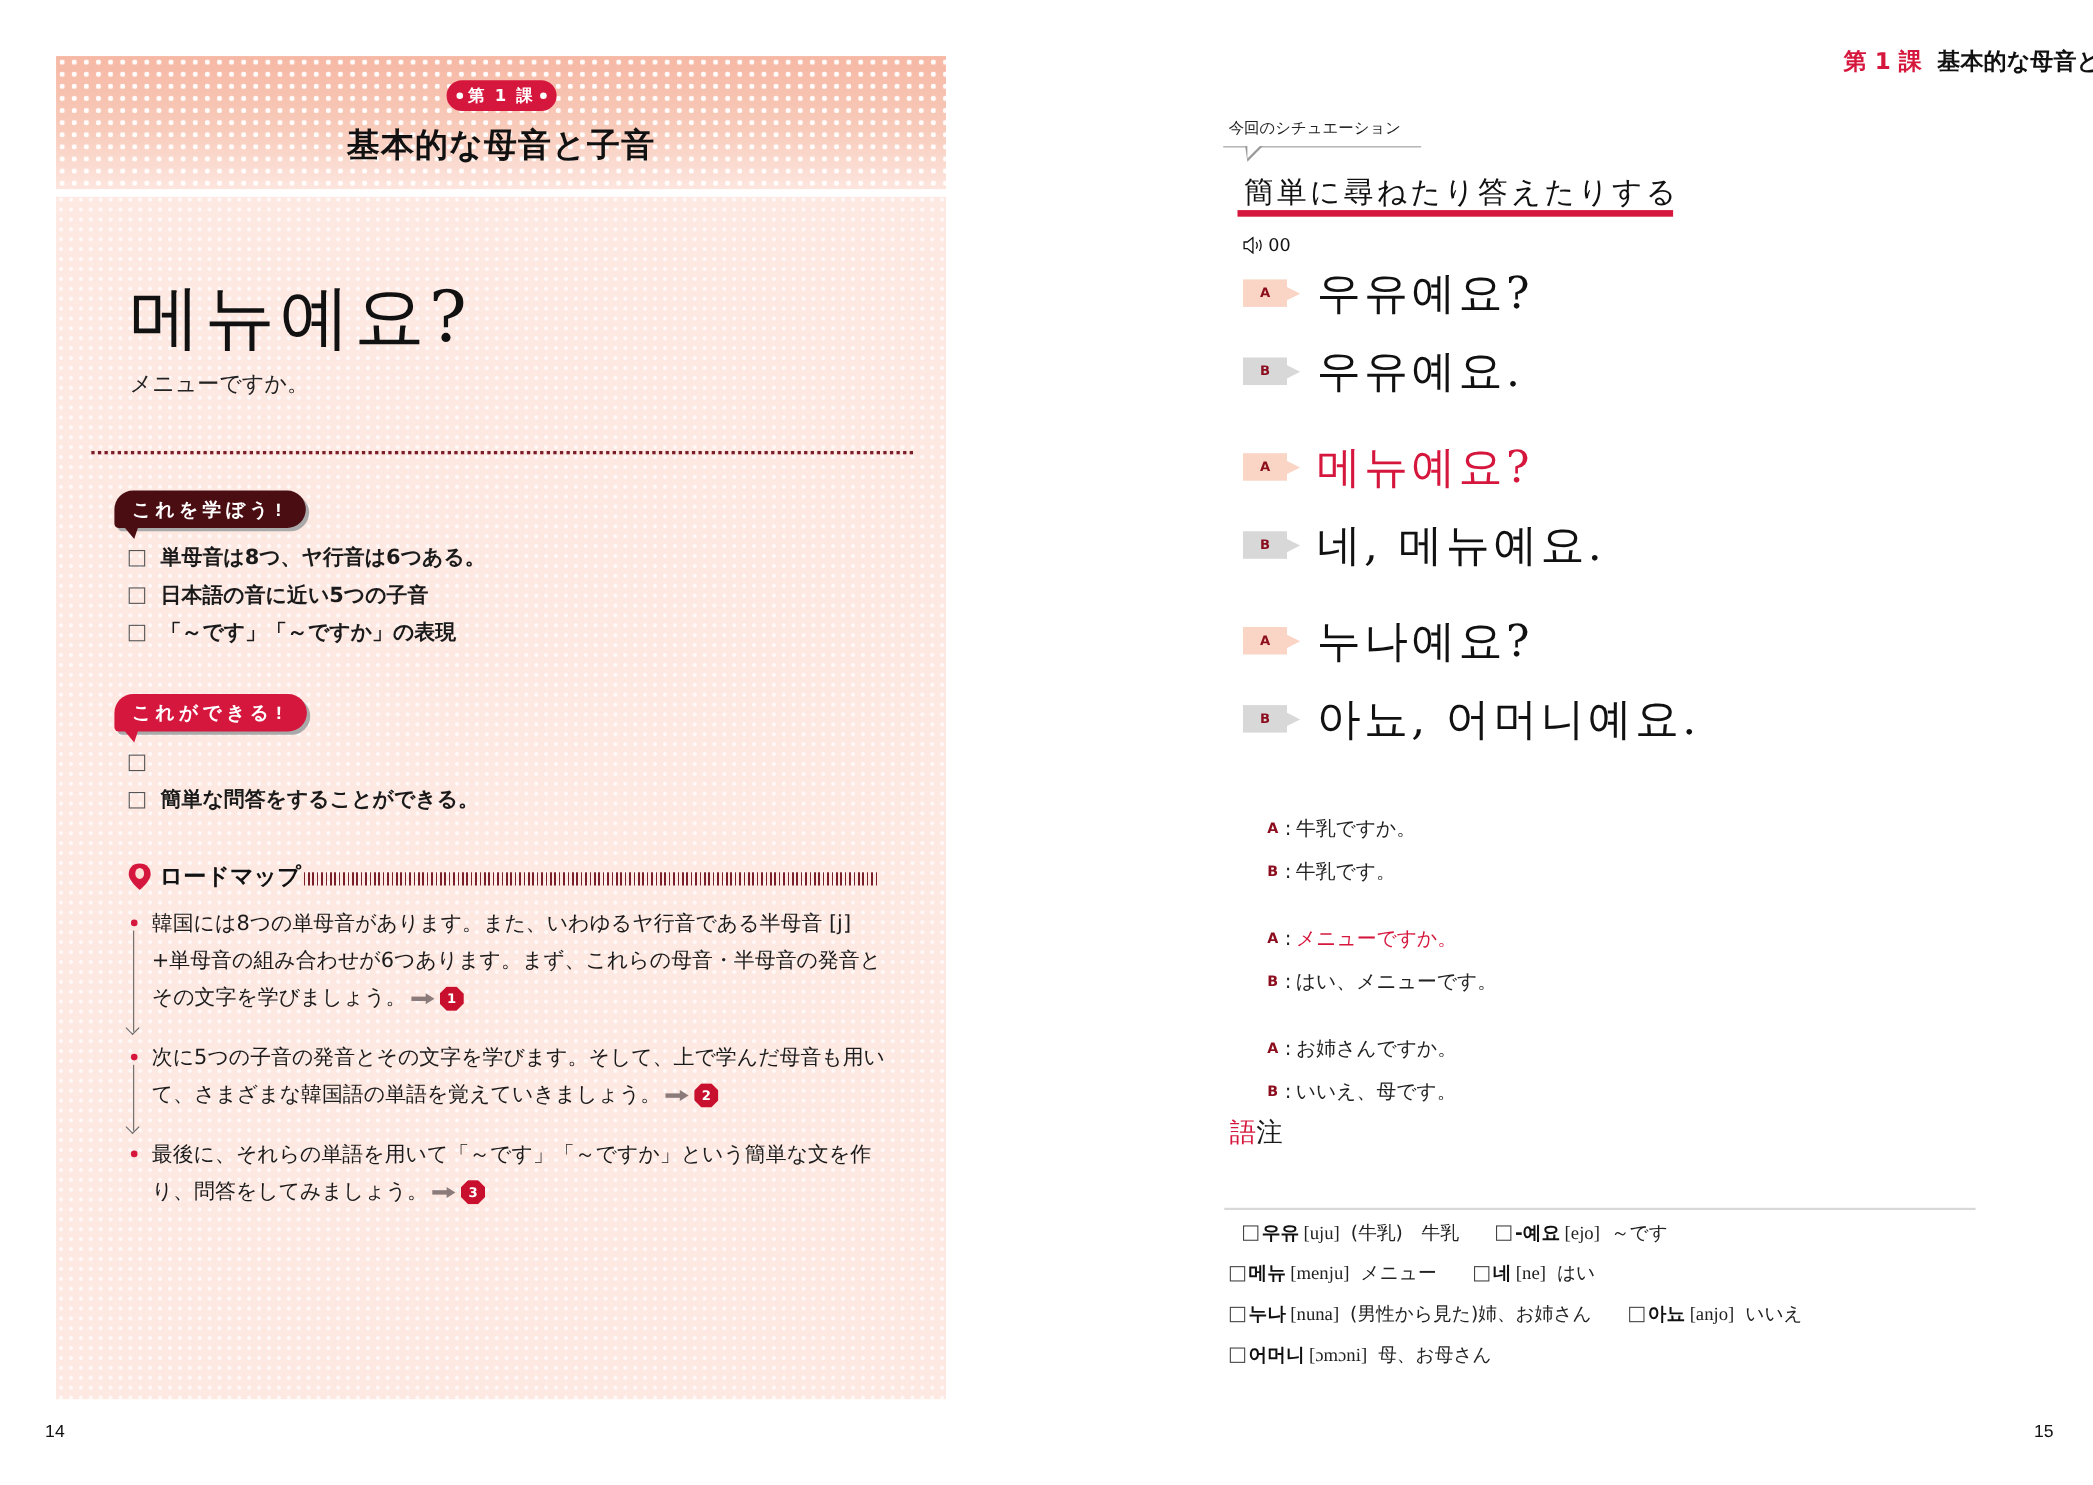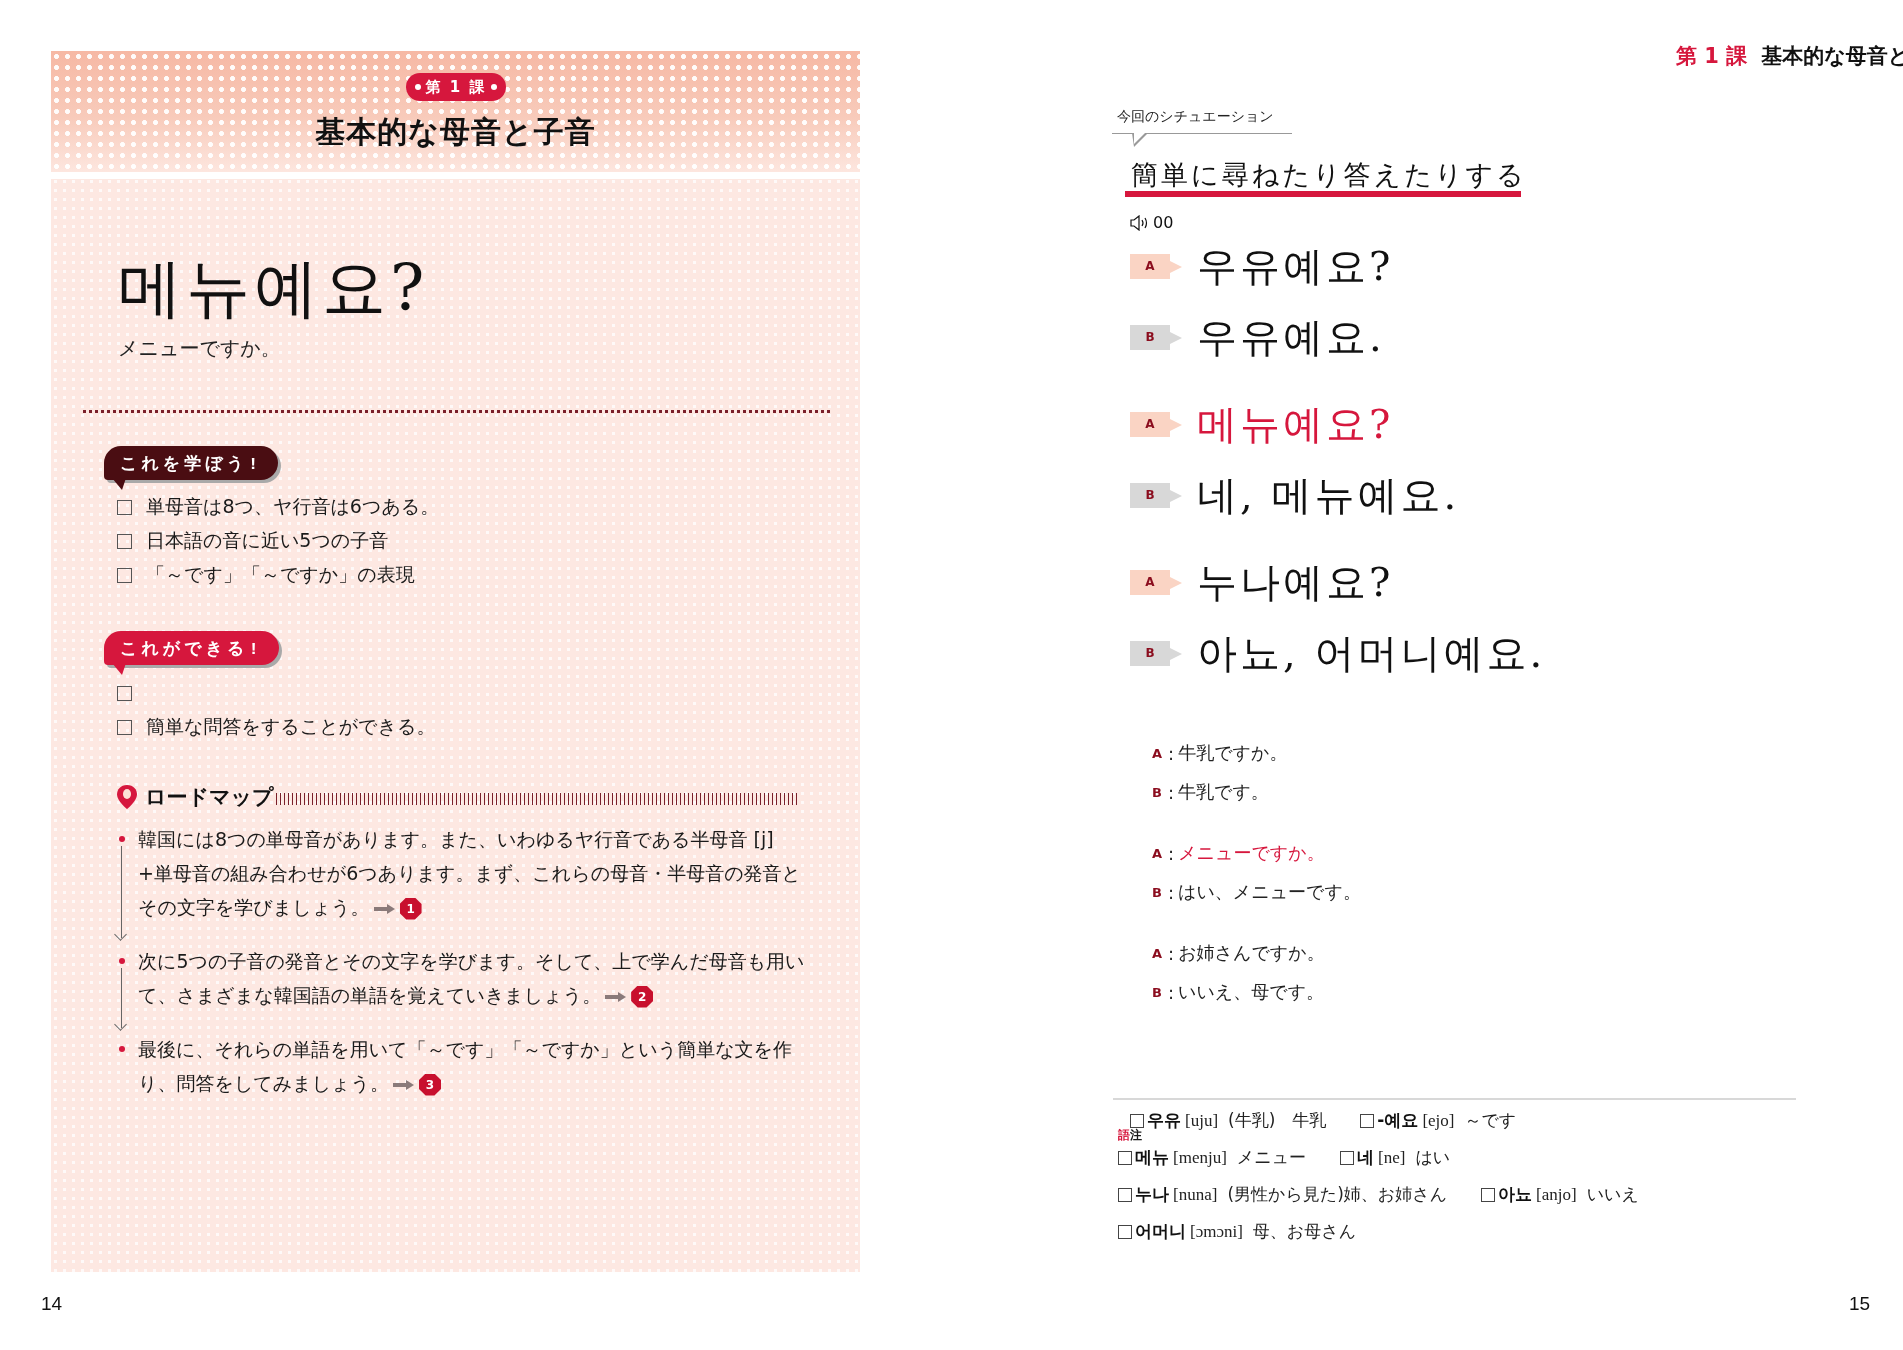--- a/index.html
+++ b/index.html
@@ -61,21 +61,21 @@
     content: ""; position: absolute; left: 8px; bottom: -10px;
     border-left: 10px solid transparent; border-right: 4px solid transparent;
     border-top: 12px solid currentColor;
   }
   .tag-learn { left: 104px; top: 446px; background: #4a0d12; color: #fff; }
   .tag-learn::after { border-top-color: #4a0d12; }
   .tag-can { left: 104px; top: 631px; background: #d6173d; }
   .tag-can::after { border-top-color: #d6173d; }
 
   .check-list { position: absolute; left: 117px; list-style: none; }
-  .check-list li { display: flex; align-items: center; height: 34px; font-size: 19px; color: #1a1a1a; font-weight: 400; }
+  .check-list li { display: flex; align-items: center; height: 34px; font-size: 19px; color: #1a1a1a; font-weight: 700; }
   .check-box { width: 15px; height: 15px; border: 1.5px solid #555; margin-right: 14px; flex-shrink: 0; }
   .learn-list { top: 490px; }
   .can-list { top: 676px; }
 
   .roadmap-head { position: absolute; left: 115px; top: 783px; display: flex; align-items: center; }
   .pin-icon {
     width: 24px; height: 26px; position: relative; margin-right: 6px;
   }
   .roadmap-title { font-size: 21px; font-weight: bold; color: #111; }
   .roadmap-rule {
@@ -99,21 +99,21 @@
   .arrow-icon { display: inline-block; width: 22px; height: 6px; position: relative; }
   .arrow-icon::before { content: ""; position: absolute; left: 0; top: 1px; width: 14px; height: 4px; background: #8a7a7a; }
   .arrow-icon::after { content: ""; position: absolute; left: 13px; top: -2px; border-left: 8px solid #8a7a7a; border-top: 5px solid transparent; border-bottom: 5px solid transparent; }
   .num-badge {
     display: inline-flex; width: 22px; height: 22px; margin-left: 4px;
     background: #c8102e; color: #fff; font-size: 12px; font-weight: bold;
     align-items: center; justify-content: center;
     clip-path: polygon(30% 0,70% 0,100% 30%,100% 70%,70% 100%,30% 100%,0 70%,0 30%);
   }
 
-  .page-num { position: absolute; top: 1293px; font-size: 19px; color: #111; font-family: "Liberation Sans Narrow", "Liberation Sans", sans-serif; }
+  .page-num { position: absolute; top: 1293px; font-size: 16px; color: #111; font-family: "Liberation Sans Narrow", "Liberation Sans", sans-serif; }
   .page-num.left { left: 41px; }
   .page-num.right { left: 1849px; }
 
   
   .running-head { position: absolute; top: 42px; left: 1676px; font-size: 21px; font-weight: bold; white-space: nowrap; }
   .running-head .ch { color: #d6173d; margin-right: 14px; }
   .running-head .tt { color: #111; }
 
   .situation-label { position: absolute; left: 1117px; top: 108px; font-size: 14px; color: #222; }
   .situation-rule { position: absolute; left: 1112px; top: 133px; width: 180px; height: 1px; background: #999; }
@@ -146,21 +146,21 @@
   .korean {
     margin-left: 27px; font-family: "DejaVu Serif", serif; font-size: 40px; color: #111; letter-spacing: 3px;
   }
   .korean.hl { color: #d6173d; }
 
   .trans-line { position: absolute; left: 1152px; font-size: 18px; color: #222; display: flex; align-items: center; }
   .trans-line .who { color: #8b0d1e; font-weight: bold; font-size: 13px; margin-right: 6px; }
   .trans-line .colon { margin-right: 4px; }
   .trans-line .hl { color: #d6173d; }
 
-  .vocab-head { position: absolute; left: 1118px; top: 1127px; font-size: 12px; font-weight: bold; }
+  .vocab-head { position: absolute; left: 1118px; top: 1013px; font-size: 24px; font-weight: normal; }
   .vocab-head .r { color: #d6173d; }
   .vocab-rule { position: absolute; left: 1113px; top: 1098px; width: 683px; height: 2px; background: #d8d8d8; }
   .vocab-row { position: absolute; left: 1118px; display: flex; font-size: 17px; color: #222; white-space: nowrap; }
   .vocab-item { display: inline-flex; align-items: center; margin-right: 34px; }
   .vocab-item .cb { width: 14px; height: 14px; border: 1.3px solid #444; margin-right: 3px; }
   .vocab-item .kw { font-weight: bold; color: #111; margin-right: 4px; }
   .vocab-item .ro { font-family: "Liberation Serif", serif; margin-right: 10px; }
 </style>
 </head>
 <body>

